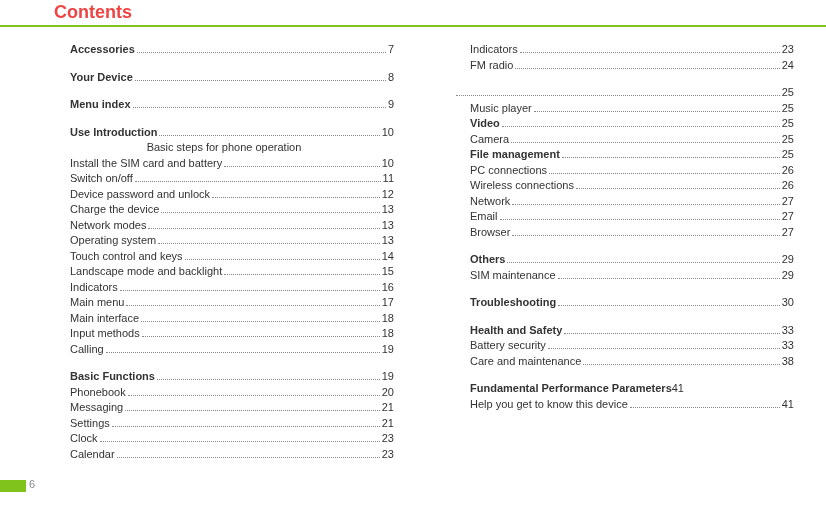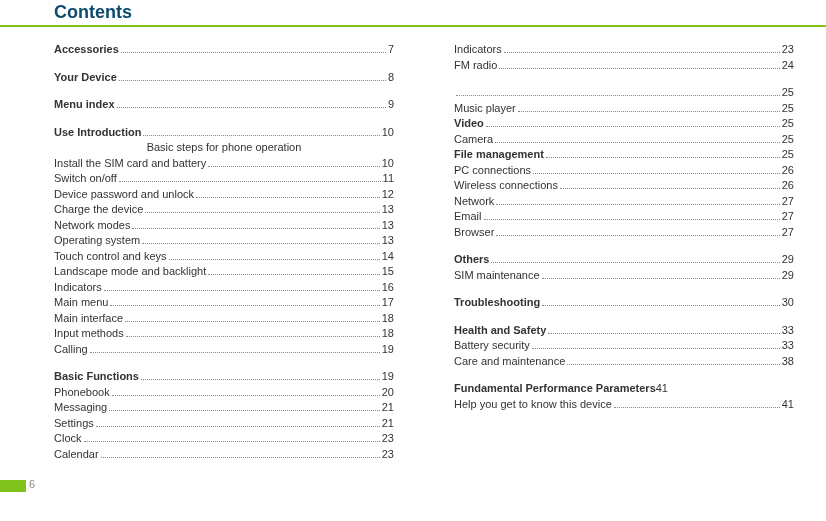--- a/index.html
+++ b/index.html
@@ -32,21 +32,21 @@
     top: 478px;
     font-size: 11px;
     color: #888888;
   }
   .title {
     position: absolute;
     left: 54px;
     top: 2px;
     font-size: 18px;
     font-weight: bold;
-    color: #0c4a6e;
+    color: #ef4444;
   }
   .title-underline {
     position: absolute;
     left: 0;
     top: 25px;
     width: 826px;
     height: 2px;
     background: #7fc31c;
   }
   .columns {
@@ -60,21 +60,21 @@
     column-fill: auto;
     font-size: 11px;
     line-height: 15.5px;
   }
   .toc-row {
     display: flex;
     align-items: baseline;
     white-space: nowrap;
     break-inside: avoid-column;
   }
-  .toc-label { flex: 0 0 auto; }
+  .toc-label { flex: 0 0 auto; margin-left: 16px; }
   .toc-label.bold { font-weight: bold; }
   .toc-dots {
     flex: 1 1 auto;
     border-bottom: 1.5px dotted #888888;
     margin: 0 2px 3px 2px;
     min-width: 6px;
   }
   .toc-page { flex: 0 0 auto; }
   .toc-note {
     display: block;

